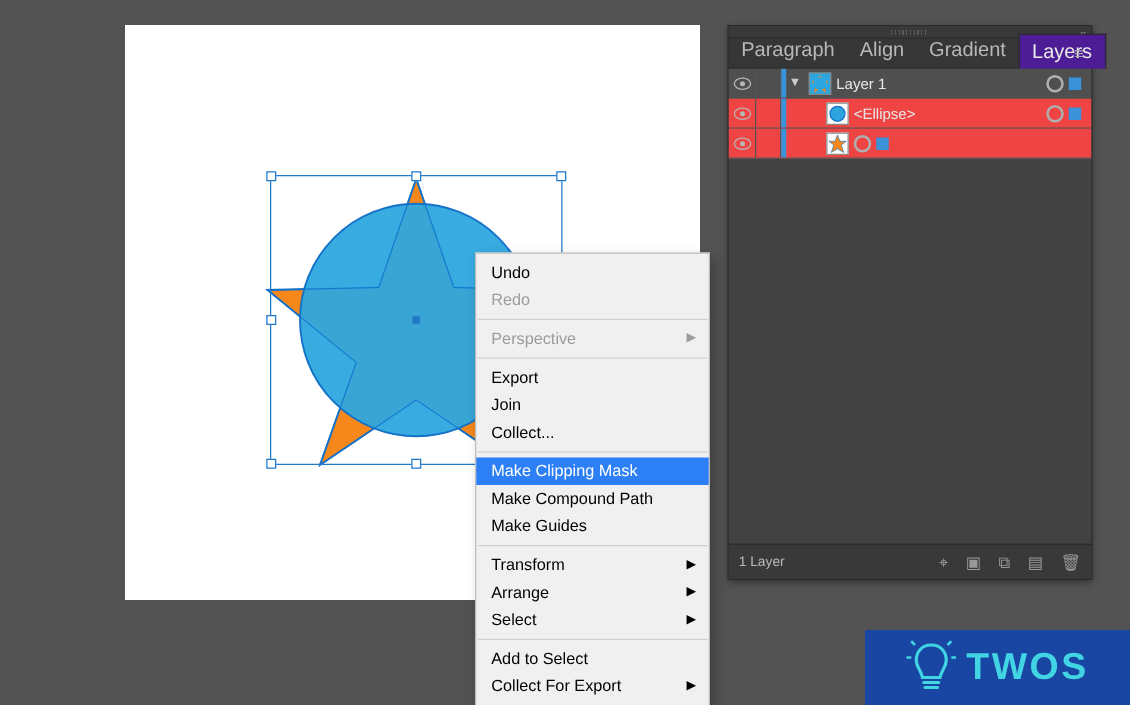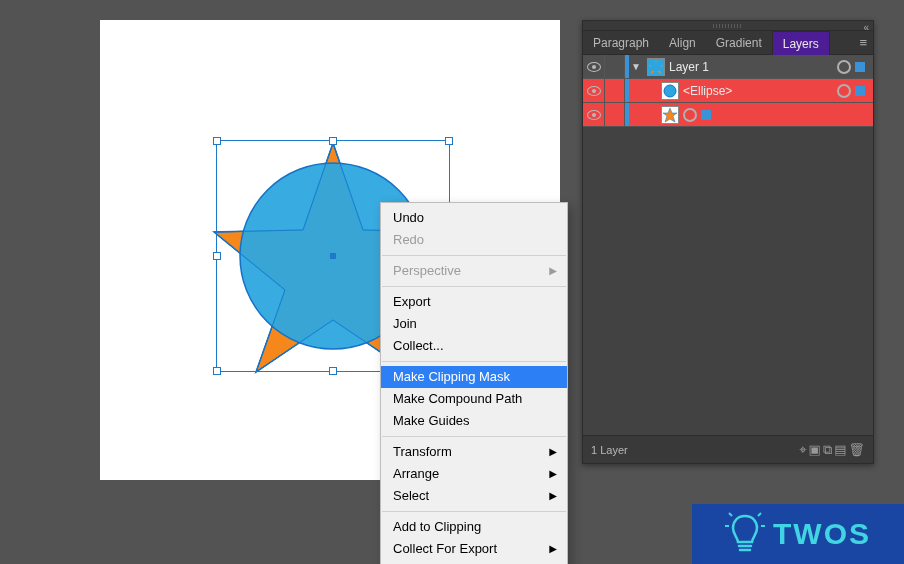--- a/index.html
+++ b/index.html
@@ -129,21 +129,21 @@
 .panel-tabs {
   display: flex;
   background: #363636;
   border-bottom: 1px solid #2b2b2b;
   height: 24px;
   align-items: flex-end;
   position: relative;
 }
 .panel-tab {
   padding: 5px 10px 4px 10px;
-  font-size: 12px;
+  font-size: 16px;
   color: #b8b8b8;
   cursor: default;
 }
 .panel-tab.active {
   background: #4c1d95;
   color: #e8e8e8;
   border-top: 1px solid #2b2b2b;
   border-left: 1px solid #2b2b2b;
   border-right: 1px solid #2b2b2b;
   position: relative;
@@ -246,21 +246,21 @@
   margin-right: 8px;
 }
 
 .panel-footer {
   height: 28px;
   background: #393939;
   border-top: 1px solid #2b2b2b;
   display: flex;
   align-items: center;
   padding: 0 8px;
-  gap: 2px;
+  gap: 14px;
 }
 .panel-footer .footer-label {
   flex: 1;
   font-size: 11px;
   color: #b8b8b8;
 }
 .footer-icon {
   color: #999;
   font-size: 13px;
 }
@@ -337,21 +337,21 @@
   </div>
   <div class="menu-item">
     <span>Arrange</span>
     <span class="submenu-arrow">▶</span>
   </div>
   <div class="menu-item">
     <span>Select</span>
     <span class="submenu-arrow">▶</span>
   </div>
   <div class="menu-sep"></div>
-  <div class="menu-item">Add to Clipping</div>
+  <div class="menu-item">Add to Select</div>
   <div class="menu-item">
     <span>Collect For Export</span>
     <span class="submenu-arrow">▶</span>
   </div>
   <div class="menu-item">Export Selection...</div>
 </div>
 
 <div class="panel">
   <div class="panel-top">
     <div class="panel-gripper"></div>

